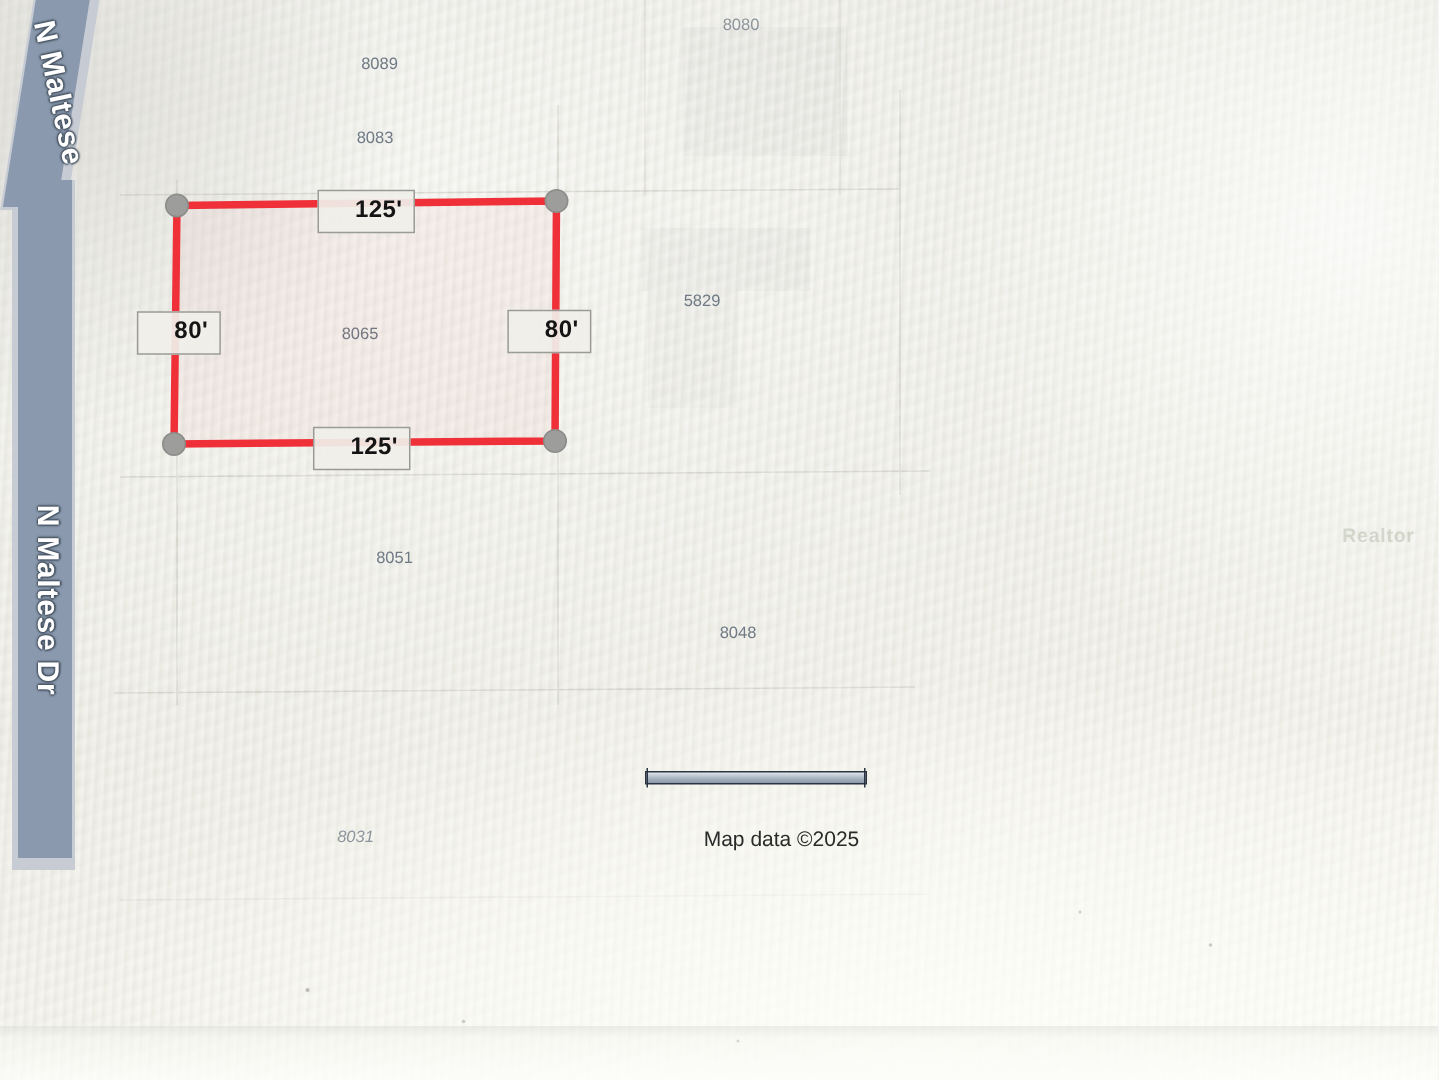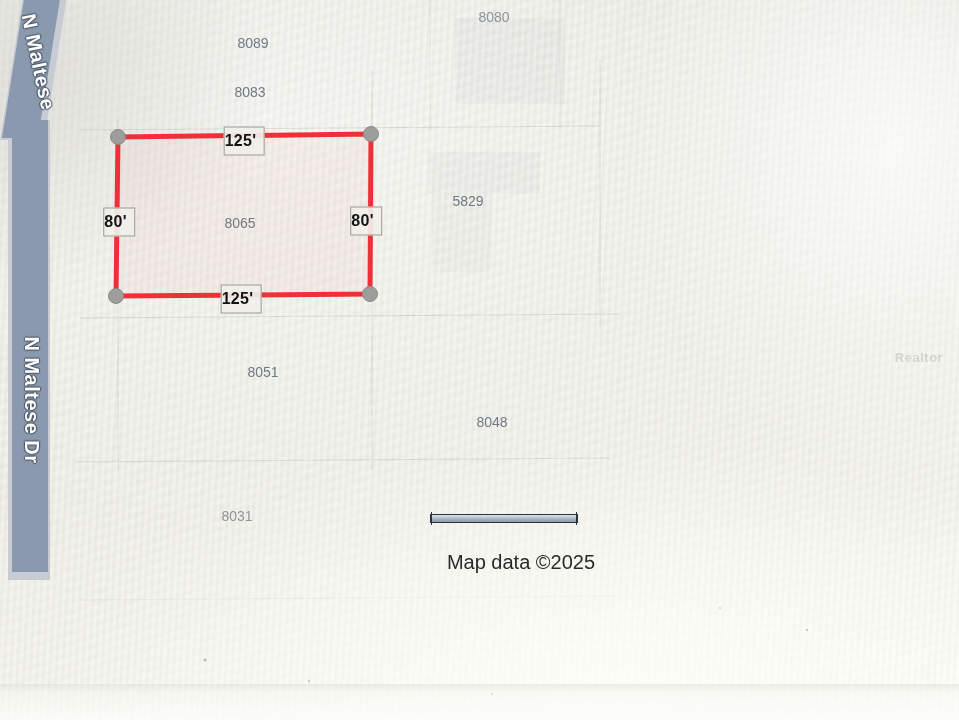--- a/index.html
+++ b/index.html
@@ -138,21 +138,21 @@
       1px 0 1px rgba(70,82,98,0.8),
       -1px 0 1px rgba(70,82,98,0.8),
       0 1px 1px rgba(70,82,98,0.8),
       0 -1px 1px rgba(70,82,98,0.8);
   }
 
   
   .parcel-num {
     position: absolute;
     color: #6f7a85;
-    font-size: 14px;
+    font-size: 11px;
     font-family: "Liberation Sans", sans-serif;
     white-space: nowrap;
     transform: translate(-50%, -50%);
   }
   .parcel-num.dim {
     color: #8d959c;
   }
 
   
   .lot-svg {
@@ -166,21 +166,21 @@
   .dim-box {
     position: absolute;
     transform: translate(-50%, -50%);
     background: rgba(240,239,234,0.93);
     border: 1px solid #9a9a96;
     color: #141414;
     font-family: "Liberation Sans", sans-serif;
     font-size: 16px;
     font-weight: bold;
     line-height: 1;
-    padding: 5px 7px 6px 0;
+    padding: 5px 7px 6px 24px;
     white-space: nowrap;
     letter-spacing: 0.3px;
   }
 
   
   .scale-wrap {
     position: absolute;
     text-align: center;
     font-family: "Liberation Sans", sans-serif;
   }
@@ -205,21 +205,21 @@
     height: 13px;
     background: #2a3340;
   }
   .scale-tick-left { left: 0; }
   .scale-tick-right { right: 0; }
 
   .attribution {
     position: absolute;
     color: #2a2a2a;
     font-family: "Liberation Sans", sans-serif;
-    font-size: 20px;
+    font-size: 14px;
     white-space: nowrap;
     transform: translateX(-50%);
   }
 
   
   .watermark {
     position: absolute;
     color: rgba(163,173,150,0.40);
     font-family: "Liberation Sans", sans-serif;
     font-size: 13px;
@@ -281,21 +281,21 @@
 
   <div class="road-label" style="left:31px; top:400px; font-size:20px; transform: translate(-50%,-50%) rotate(90deg);">N Maltese Dr</div>
 
   <div class="parcel-num" style="left:253px; top:43px;">8089</div>
   <div class="parcel-num" style="left:250px; top:77px;margin-top:15px;">8083</div>
   <div class="parcel-num dim" style="left:494px; top:17px;">8080</div>
   <div class="parcel-num" style="left:240px; top:223px;text-align:center;">8065</div>
   <div class="parcel-num" style="left:468px; top:201px;">5829</div>
   <div class="parcel-num" style="left:239px; top:372px;margin-left:24px;">8051</div>
   <div class="parcel-num" style="left:492px; top:382px;margin-top:40px;">8048</div>
-  <div class="parcel-num dim" style="left:237px; top:516px;">8031</div>
+  <div class="parcel-num dim" style="left:237px; top:558px;font-style:italic;">8031</div>
 
   <svg class="lot-svg" width="959" height="720" viewBox="0 0 959 720">
     <polygon points="118,137 371,134 370,294 116,296" fill="rgba(239,48,56,0.04)" stroke="#ef3038" stroke-width="5" stroke-linejoin="miter"></polygon>
     <circle cx="118" cy="137" r="7.5" fill="#9d9d9b" stroke="#8b8b89" stroke-width="1"></circle>
     <circle cx="371" cy="134" r="7.5" fill="#9d9d9b" stroke="#8b8b89" stroke-width="1"></circle>
     <circle cx="370" cy="294" r="7.5" fill="#9d9d9b" stroke="#8b8b89" stroke-width="1"></circle>
     <circle cx="116" cy="296" r="7.5" fill="#9d9d9b" stroke="#8b8b89" stroke-width="1"></circle>
   </svg>
 
   <div class="dim-box" style="left:244px; top:141px;">125'</div>

